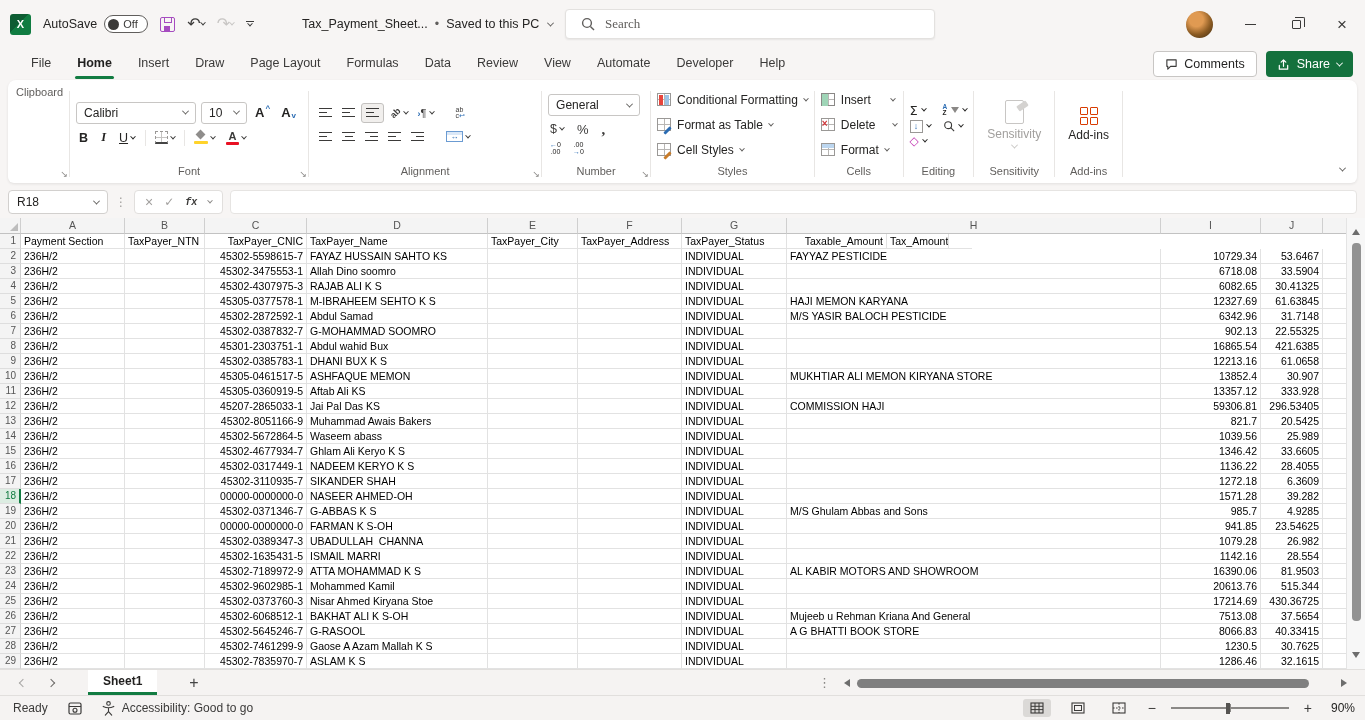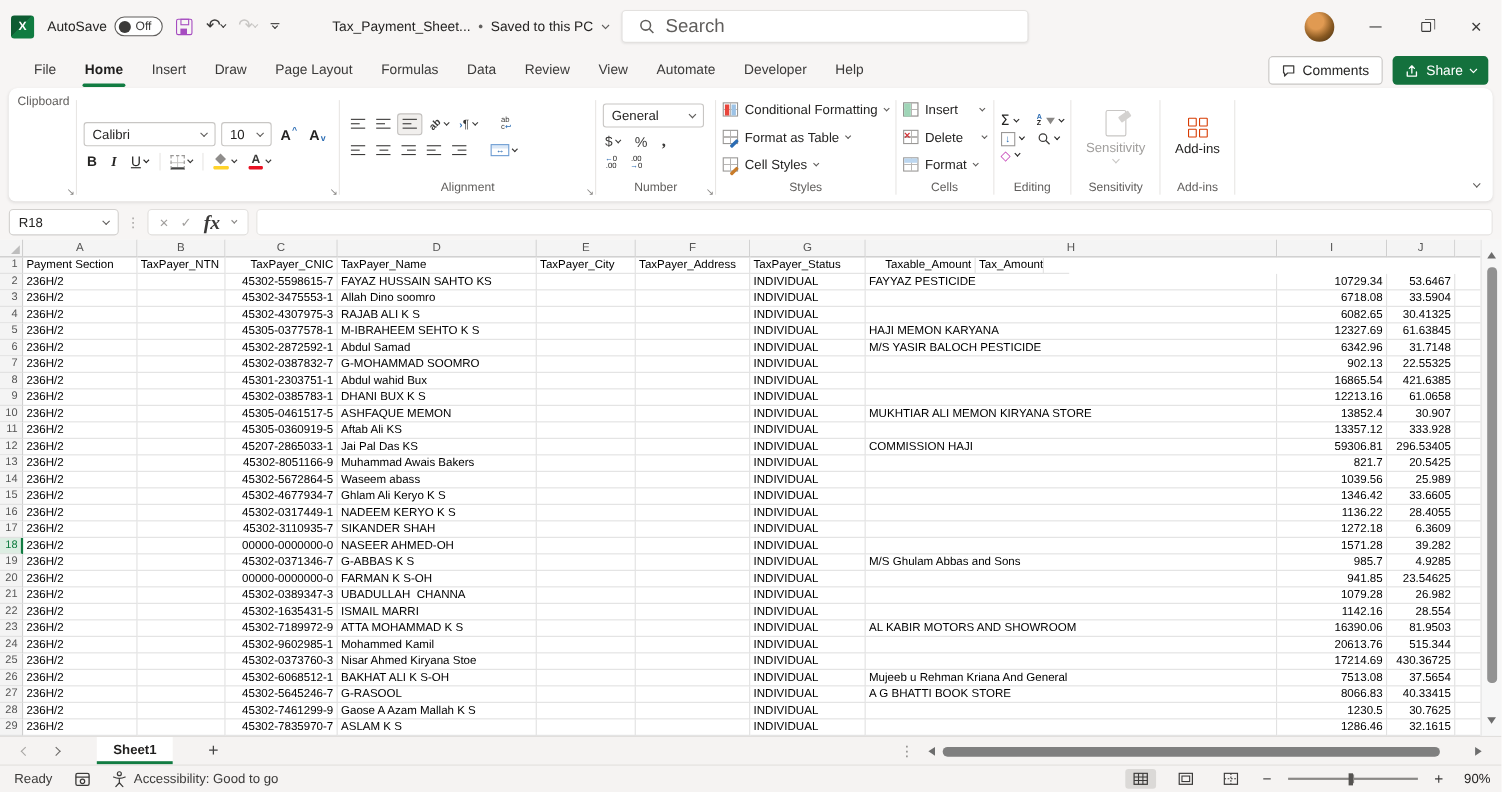--- a/index.html
+++ b/index.html
@@ -21,21 +21,21 @@
 .qbtn{display:flex;align-items:center;color:#3b3a39;font-size:16px;line-height:1}
 .qbtn.dis{color:#c8c6c4}
 .chev{display:inline-block;width:5px;height:5px;border-right:1.2px solid currentColor;border-bottom:1.2px solid currentColor;transform:rotate(45deg) translate(-1px,-1px)}
 .chev.sm{width:4px;height:4px}
 .qat{display:flex;flex-direction:column;align-items:center;gap:1px;color:#3b3a39}
 .qat i{width:8px;border-top:1.4px solid #3b3a39}
 .tb-title{position:absolute;left:302px;top:0;height:48px;display:flex;align-items:center;gap:7px;font-size:12.5px;color:#252423}
 .tb-title .dot{color:#605e5c}
 .tb-title .chev{color:#605e5c;margin-left:2px}
 .searchbox{position:absolute;left:565px;top:9px;width:370px;height:30px;background:#fff;border:1px solid #e3e1df;border-radius:4px;box-shadow:0 1px 2px rgba(0,0,0,.07);display:flex;align-items:center;gap:10px;padding-left:15px}
-.searchbox input{border:none;outline:none;font-size:17px;width:280px;background:transparent;color:#000000;font-family:Liberation Sans, sans-serif}
+.searchbox input{border:none;outline:none;font-size:13px;width:280px;background:transparent;color:#000000;font-family:Liberation Serif, serif}
 .searchbox input::placeholder{color:#605e5c}
 .tb-right{position:absolute;right:0;top:0;height:48px;display:flex;align-items:center}
 .avatar{width:27px;height:27px;border-radius:50%;background:radial-gradient(circle at 38% 32%,#e09a52 0 28%,#8a5a22 60%,#3a2810 100%);margin-right:14px}
 .winbtn{width:46px;height:48px;display:flex;align-items:center;justify-content:center;color:#3b3a39}
 .ic-min{width:11px;border-top:1.2px solid #3b3a39}
 .ic-restore{width:9px;height:9px;border:1.2px solid #3b3a39;border-radius:1px;position:relative}
 .ic-restore::before{content:"";position:absolute;top:-4px;left:2px;width:9px;height:9px;border-top:1.2px solid #3b3a39;border-right:1.2px solid #3b3a39;border-radius:0 2px 0 0}
 .ic-close{font-size:17px;line-height:1;color:#3b3a39}
 
 
@@ -135,21 +135,21 @@
 .collapse{position:absolute;right:12px;bottom:7px;color:#605e5c}
 
 
 .formulabar{position:absolute;top:186px;left:0;right:0;height:32px;display:flex;align-items:center;padding:0 8px;gap:7px}
 .namebox{width:100px;height:24px;background:#fff;border:1px solid #d2d0ce;border-radius:4px;display:flex;align-items:center;justify-content:space-between;padding:0 8px;font-size:12px;color:#252423}
 .namebox .chev{color:#605e5c}
 .fbdots{color:#a19f9d;font-size:12px;letter-spacing:0}
 .fbtns{height:24px;background:#fff;border:1px solid #e1dfdd;border-radius:4px;display:flex;align-items:center;gap:11px;padding:0 10px;color:#a19f9d}
 .fbtns .x{font-size:14px}
 .fbtns .ck{font-size:12px}
-.fbtns .fx{font-style:italic;font-family:Liberation Serif, serif;font-size:18px;color:#3b3a39;font-weight:600}
+.fbtns .fx{font-style:italic;font-family:Liberation Mono, monospace;font-size:10px;color:#3b3a39;font-weight:600}
 .fbtns .chev{color:#8a8886}
 .finput{flex:1;height:24px;background:#fff;border:1px solid #e6e4e2;border-radius:4px;font-size:12px;padding:0 8px;color:#252423}
 
 
 .sheet{position:absolute;top:218px;left:0;width:1346px;height:451px;background:#fff}
 .ghead{display:flex;height:16px}
 .corner{width:21px;height:16px;flex:none;background:#f4f4f4;border-right:1px solid #cfcfcf;border-bottom:1px solid #c2c2c2;position:relative}
 .corner::after{content:"";position:absolute;right:2px;bottom:2px;width:0;height:0;border-left:8px solid transparent;border-bottom:8px solid #bdbdbd}
 .gcol{flex:none;height:16px;background:#f4f4f4;border-right:1px solid #cfcfcf;border-bottom:1px solid #c2c2c2;font-size:10.5px;color:#555;text-align:center;line-height:15px}
 .grow{display:flex;height:15px}
@@ -320,20 +320,21 @@
               <span class="sbtn">
                   <span class="ic-fontcolor">
                     <b>A</b>
                     <i></i>
                   </span>
                   <span class="chev sm"></span>
                 </span>
             </div>
           </div>
         </div>
+        <div class="caption">Font</div>
         <span class="launch">↘</span>
       </div>
       <div class="vsep"></div>
 
       <div class="rbg" style="width:232px">
         <div class="content">
           <div class="fcol" style="width:100%">
             <div class="frow" style="gap:2px">
               <span class="albtn">
                   <span class="bars v">

